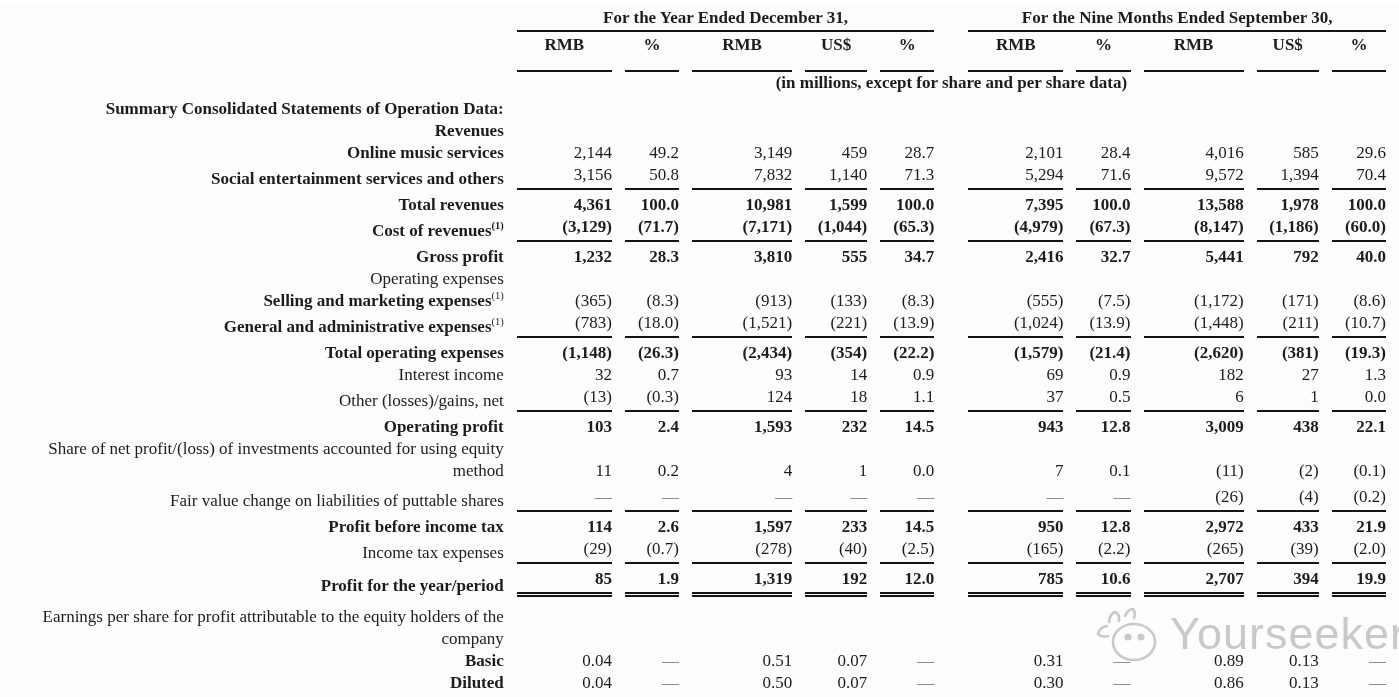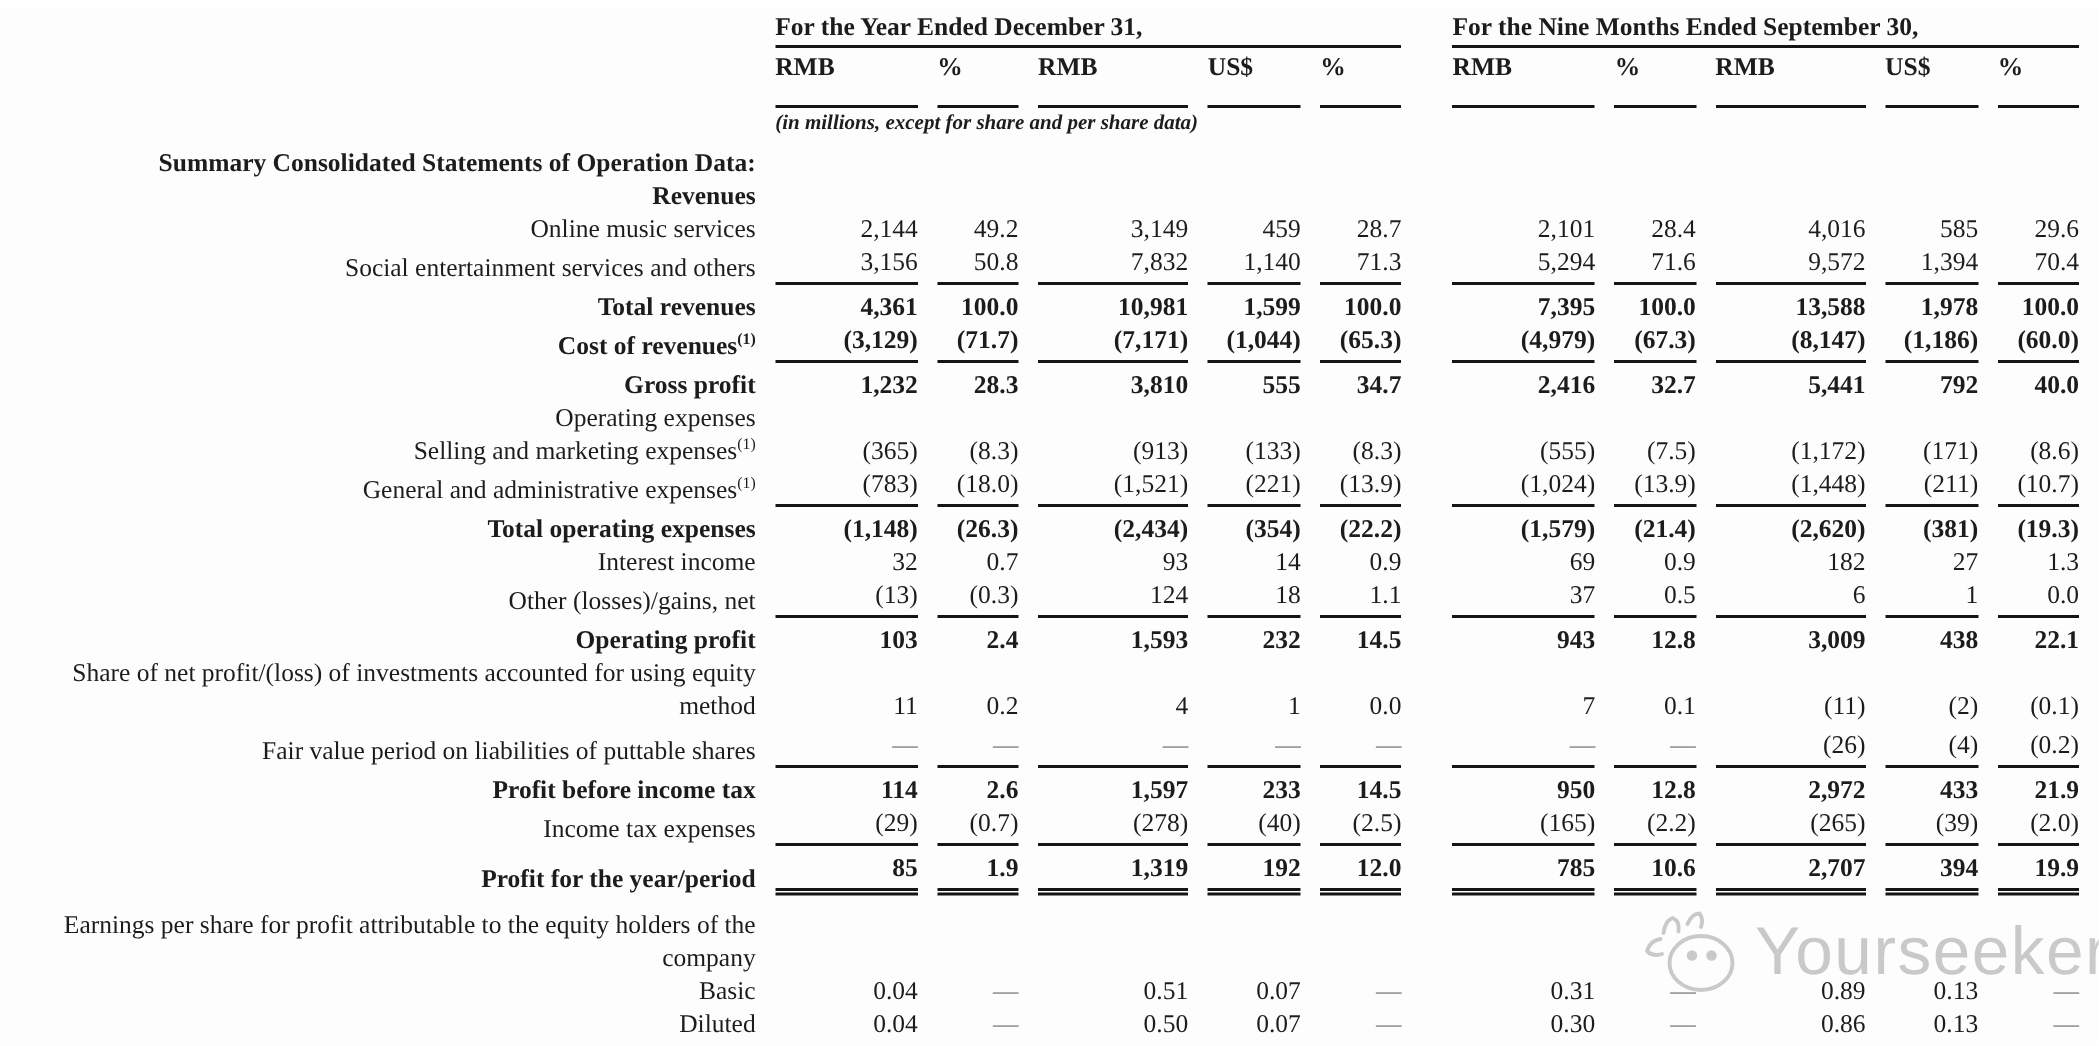--- a/index.html
+++ b/index.html
@@ -12,29 +12,29 @@
 
   table.fin {
     border-collapse:separate;
     border-spacing:13px 0;
     table-layout:fixed;
     width:1399px;
     margin-top:5px;
   }
   th, td { padding:0; vertical-align:bottom; font-size:17px; line-height:22px; white-space:nowrap; }
 
-  thead th { font-weight:bold; text-align:left; }
+  thead th { font-weight:bold; text-align:center; }
   th.group { border-bottom:2px solid #151515; padding-bottom:1px; height:24px; }
   th.year  { border-bottom:2px solid #151515; padding-bottom:1px; height:24px; }
   th.colh  { border-bottom:2px solid #151515; padding-bottom:14px; height:24px; }
-  th.note  { height:22px; font-size:14px;font-style:italic; }
+  th.note  { height:22px; font-size:17px; }
   th.blank { border:none; }
 
   td.lbl { text-align:right; overflow:visible; }
-  td.lbl .ind1 { padding-left:46px; display:inline-block; }
+  td.lbl .ind1 { padding-left:46px; display:inline-block;font-weight:bold; }
   .contline { padding-left:26px; }
   td.num { text-align:right; }
   .b { font-weight:bold; }
   .ru { border-bottom:2px solid #151515; padding-bottom:2px; }
   .rd { border-bottom:5px double #151515; padding-bottom:2px; }
   tr.g4 > td { padding-top:4px; }
   tr.g8 > td { padding-top:9px; }
   sup { font-size:10.5px; line-height:0; vertical-align:super; letter-spacing:0; }
   .dash { color:#7d7d7d; }
 
@@ -300,21 +300,21 @@
           <td class="num">1</td>
           <td class="num">0.0</td>
           <td></td>
           <td class="num">7</td>
           <td class="num">0.1</td>
           <td class="num">(11)</td>
           <td class="num">(2)</td>
           <td class="num">(0.1)</td>
         </tr>
         <tr class="g4">
-          <td class="lbl"><span>Fair value period on liabilities of puttable shares</span></td>
+          <td class="lbl"><span>Fair value change on liabilities of puttable shares</span></td>
           <td class="num ru dash">—</td>
           <td class="num ru dash">—</td>
           <td class="num ru dash">—</td>
           <td class="num ru dash">—</td>
           <td class="num ru dash">—</td>
           <td></td>
           <td class="num ru dash">—</td>
           <td class="num ru dash">—</td>
           <td class="num ru">(26)</td>
           <td class="num ru">(4)</td>

